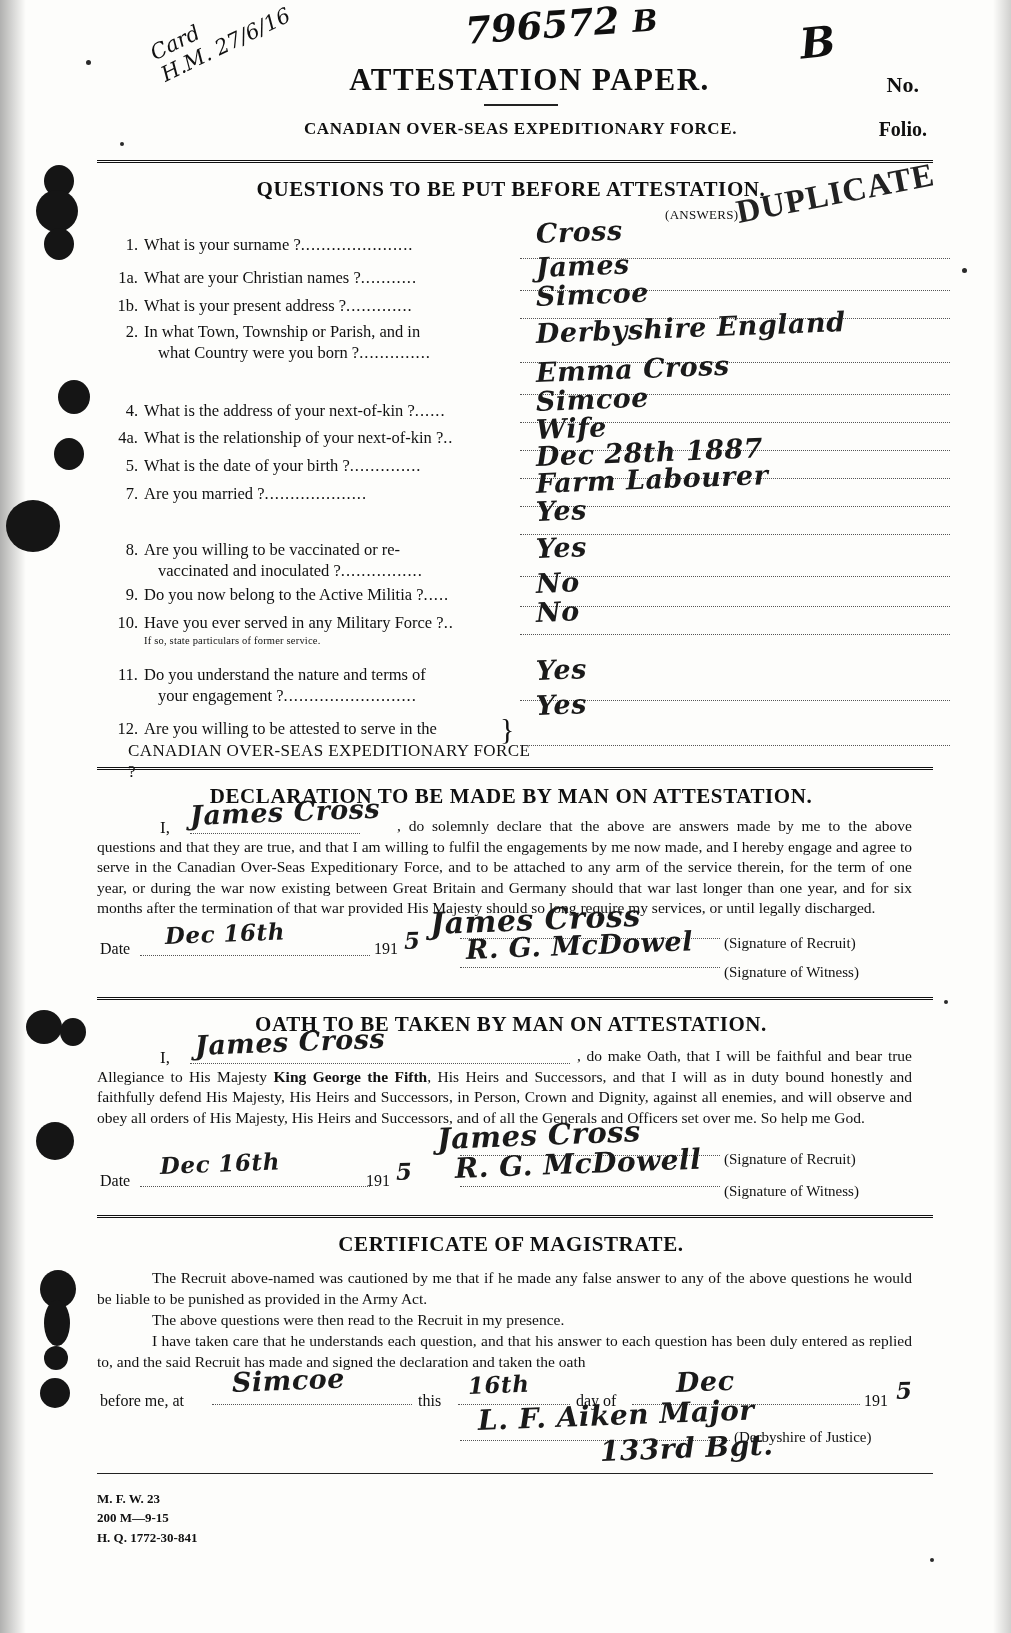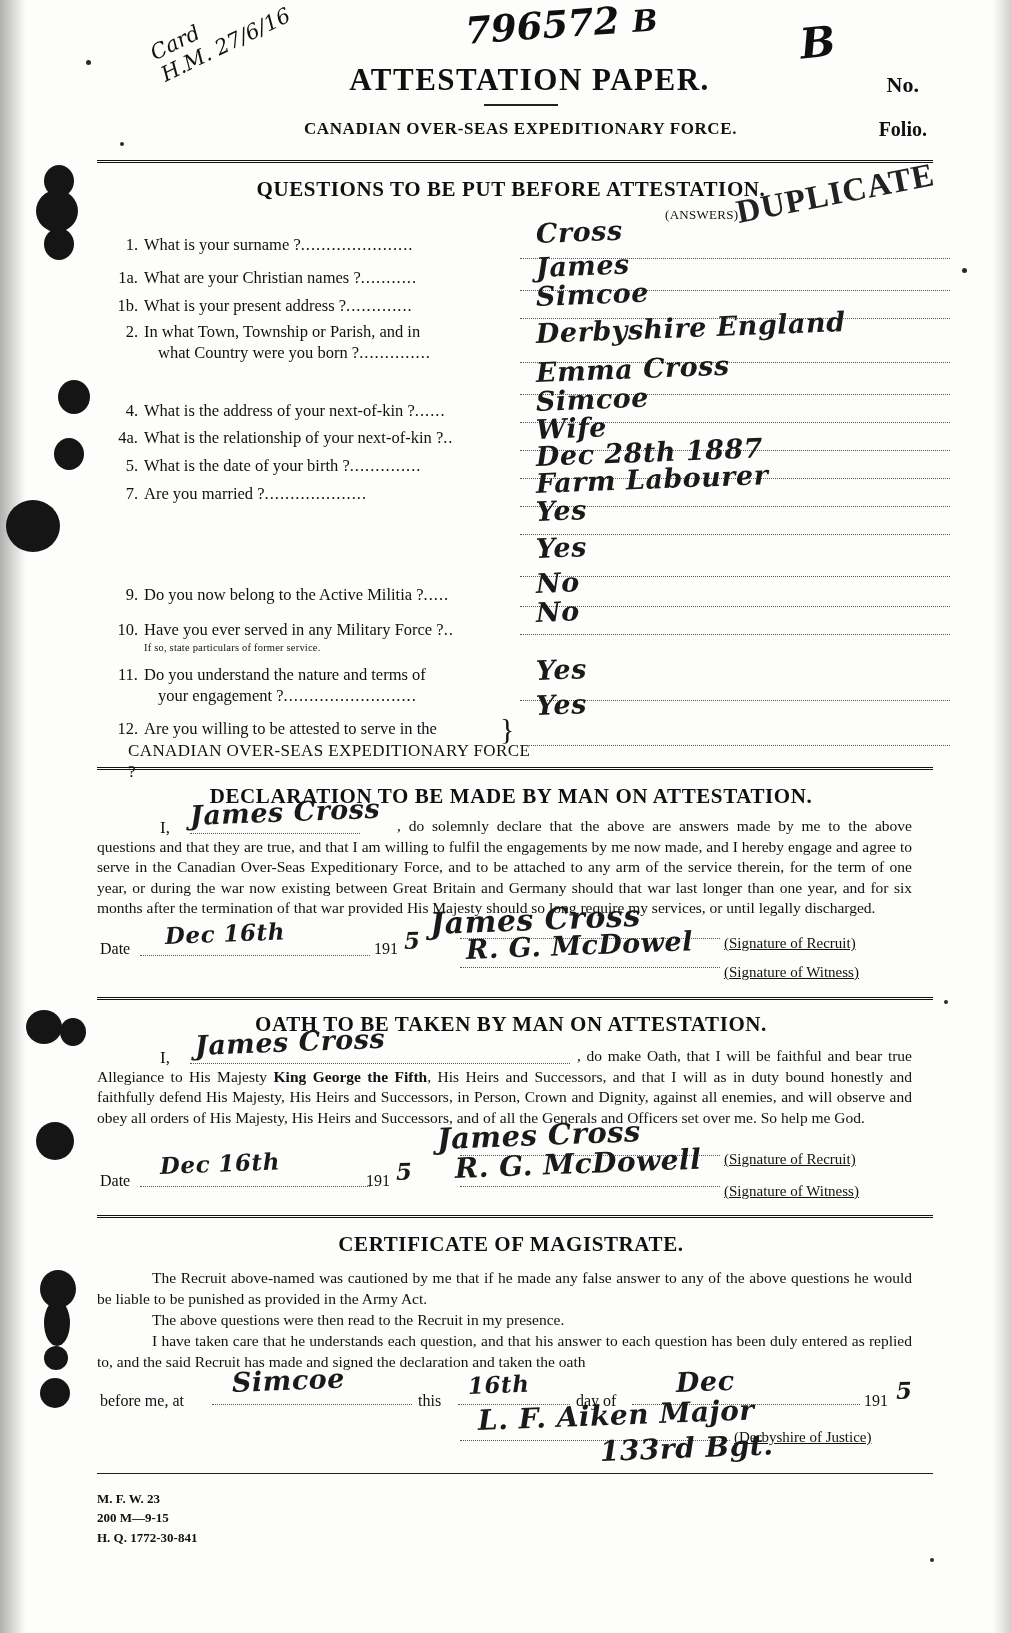--- a/index.html
+++ b/index.html
@@ -171,21 +171,20 @@
     left: 97px;
     width: 815px;
     font-size: 15.5px;
     line-height: 1.33;
     text-align: justify;
   }
   .para b { font-weight: bold; }
   .sigcap {
     position: absolute;
     font-size: 15px;
-    text-decoration: underline;
   }
   .datelabel {
     position: absolute;
     font-size: 16px;
   }
   .smallcaps {
     font-variant: small-caps;
     font-size: 17px;
     letter-spacing: 0.4px;
   }
@@ -302,30 +301,34 @@
 
   <div class="ansline" style="top:506px;"></div>
   <div class="answer hw big" style="top:468px;">Farm Labourer</div>
 
   <div class="qrow" style="top:484px;">
     <span class="qnum">7.</span><span class="qtext">Are you married ?</span><span class="dots">....................</span>
   </div>
   <div class="ansline" style="top:534px;"></div>
   <div class="answer hw big" style="top:496px;">Yes</div>
 
+  <div class="qrow" style="top:540px;">
+    <span class="qnum">8.</span><span class="qtext">Are you willing to be vaccinated or re-</span>
+    <span class="indent-cont"><span>vaccinated and inoculated ?</span><span class="dots">................</span></span>
+  </div>
   <div class="ansline" style="top:576px;"></div>
   <div class="answer hw big" style="top:533px;">Yes</div>
 
   <div class="qrow" style="top:585px;">
     <span class="qnum">9.</span><span class="qtext">Do you now belong to the Active Militia ?</span><span class="dots">.....</span>
   </div>
   <div class="ansline" style="top:606px;"></div>
   <div class="answer hw big" style="top:568px;">No</div>
 
-  <div class="qrow" style="top:613px;margin-top:7px;">
+  <div class="qrow" style="top:613px;">
     <span class="qnum">10.</span><span class="qtext">Have you ever served in any Military Force ?</span><span class="dots">..</span>
     <span class="sub-note">If so, state particulars of former service.</span>
   </div>
   <div class="ansline" style="top:634px;"></div>
   <div class="answer hw big" style="top:597px;">No</div>
 
   <div class="qrow" style="top:665px;">
     <span class="qnum">11.</span><span class="qtext">Do you understand the nature and terms of</span>
     <span class="indent-cont"><span>your engagement ?</span><span class="dots">..........................</span></span>
   </div>

